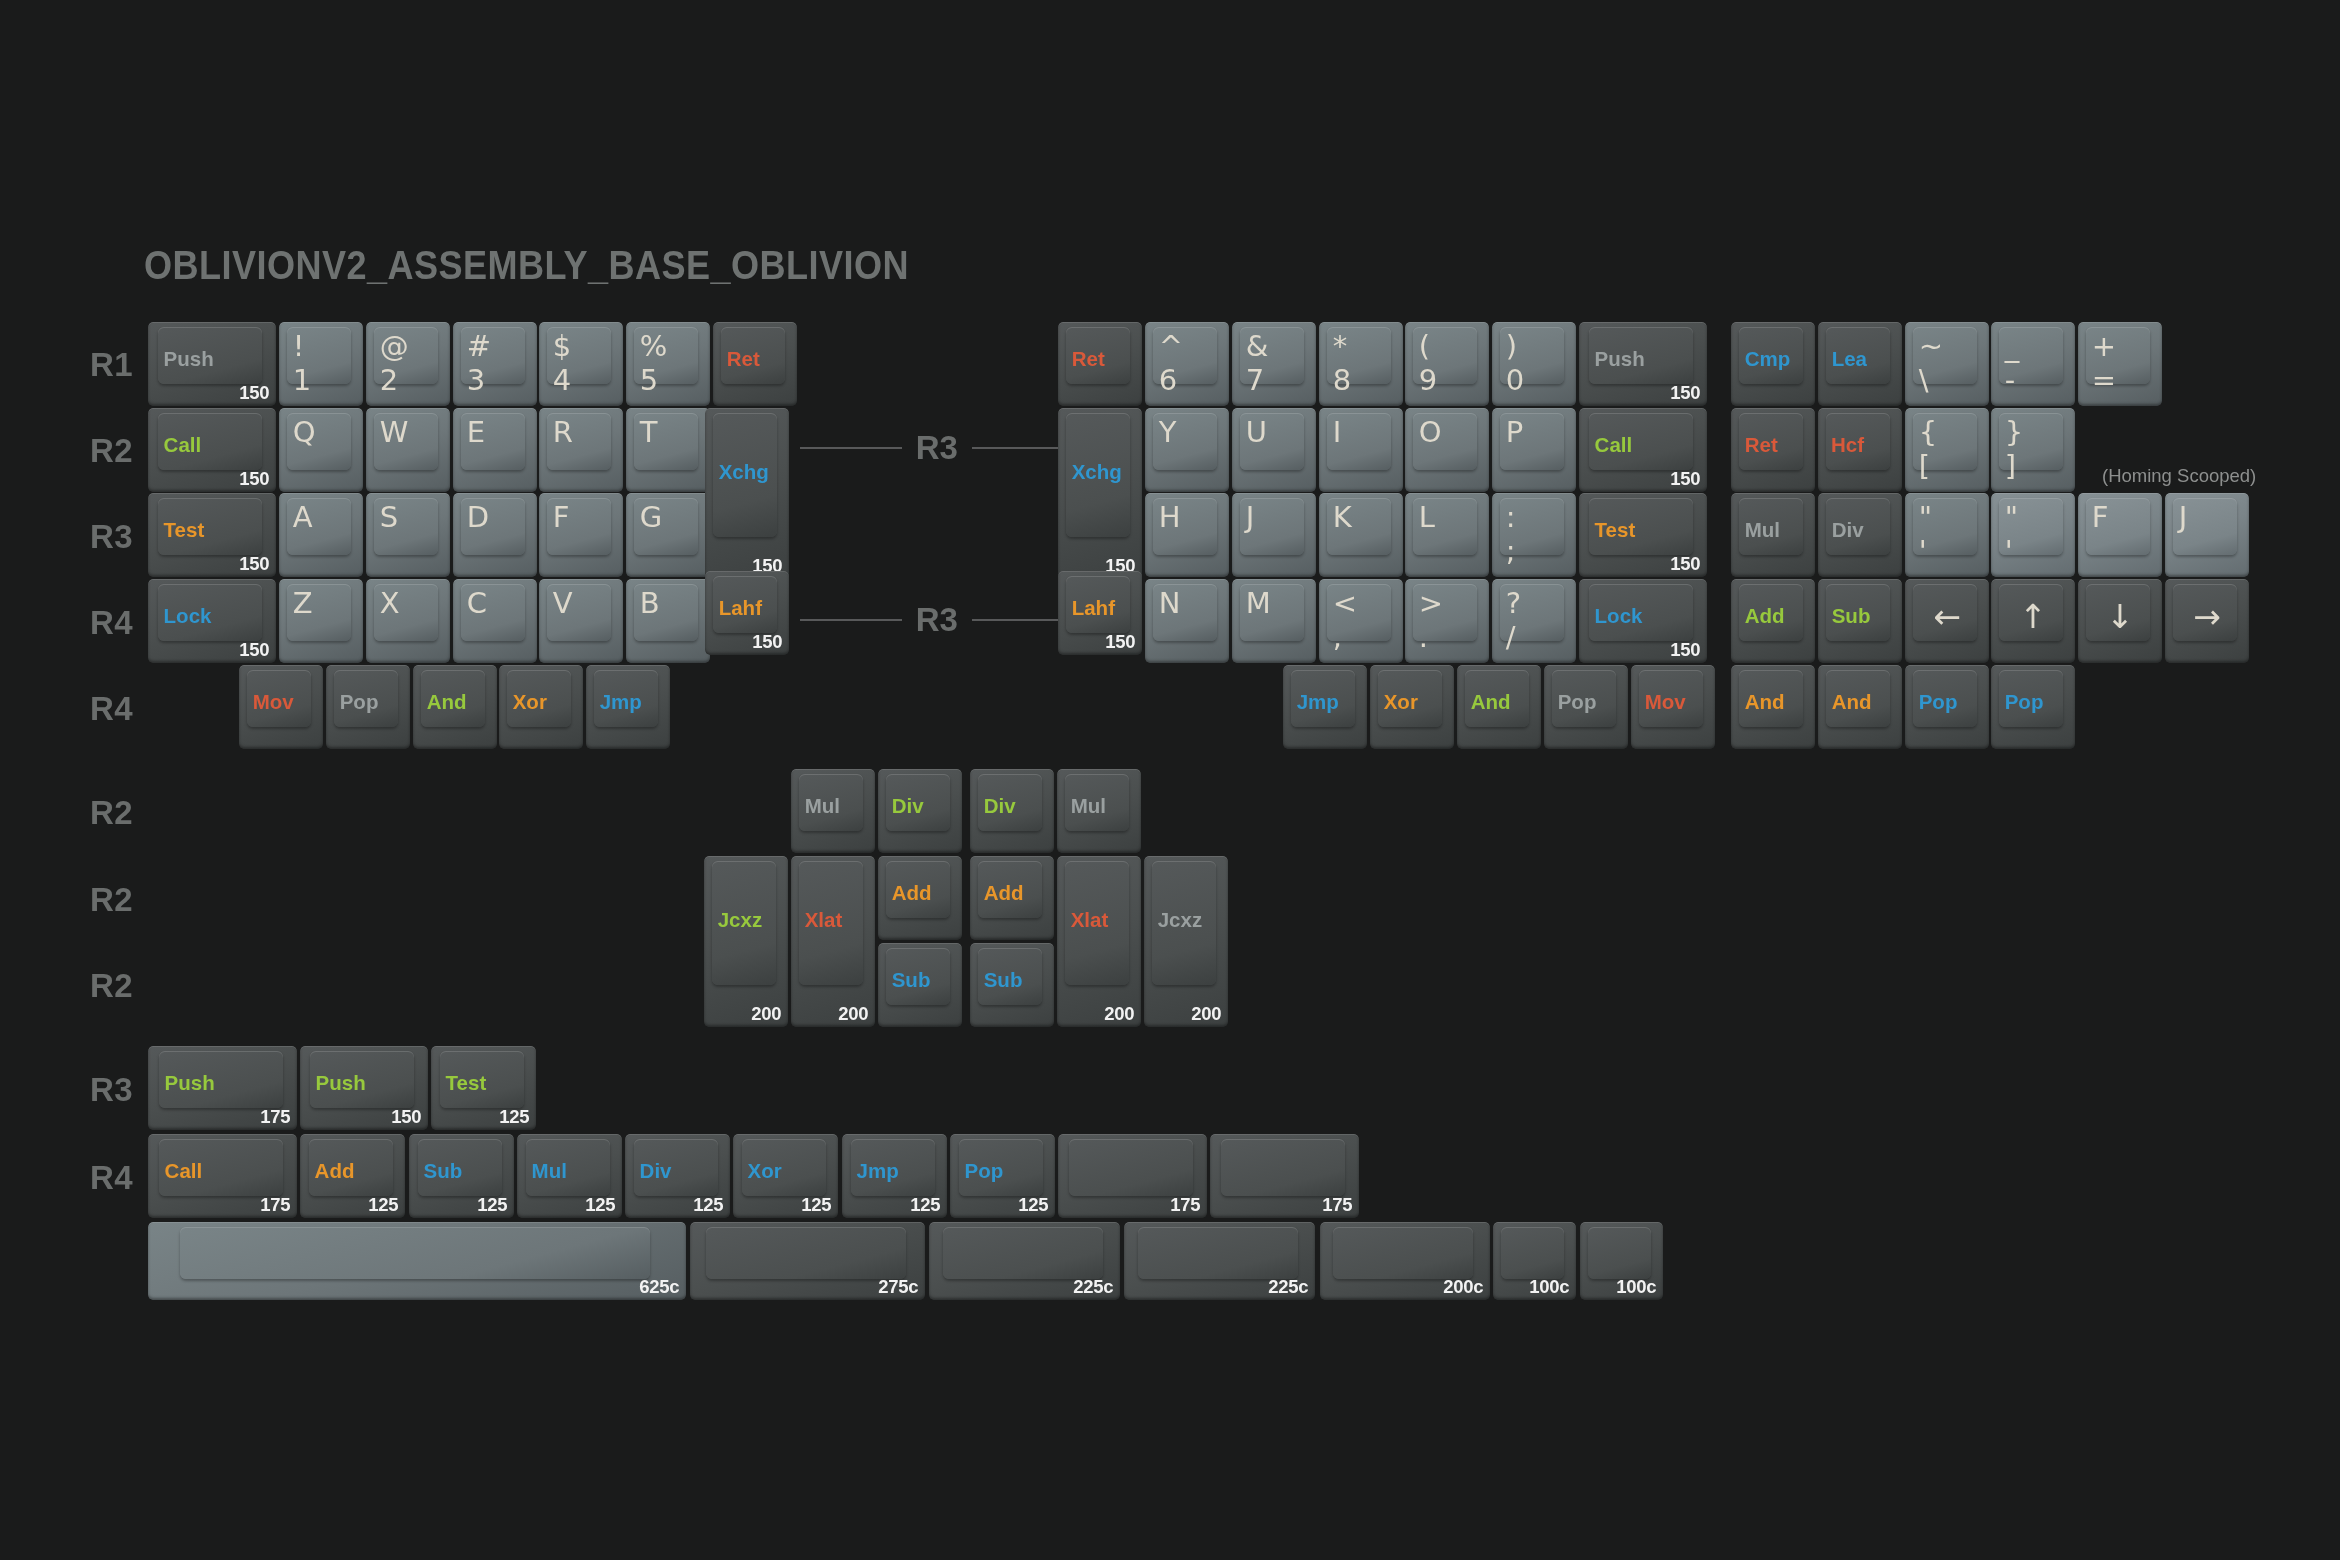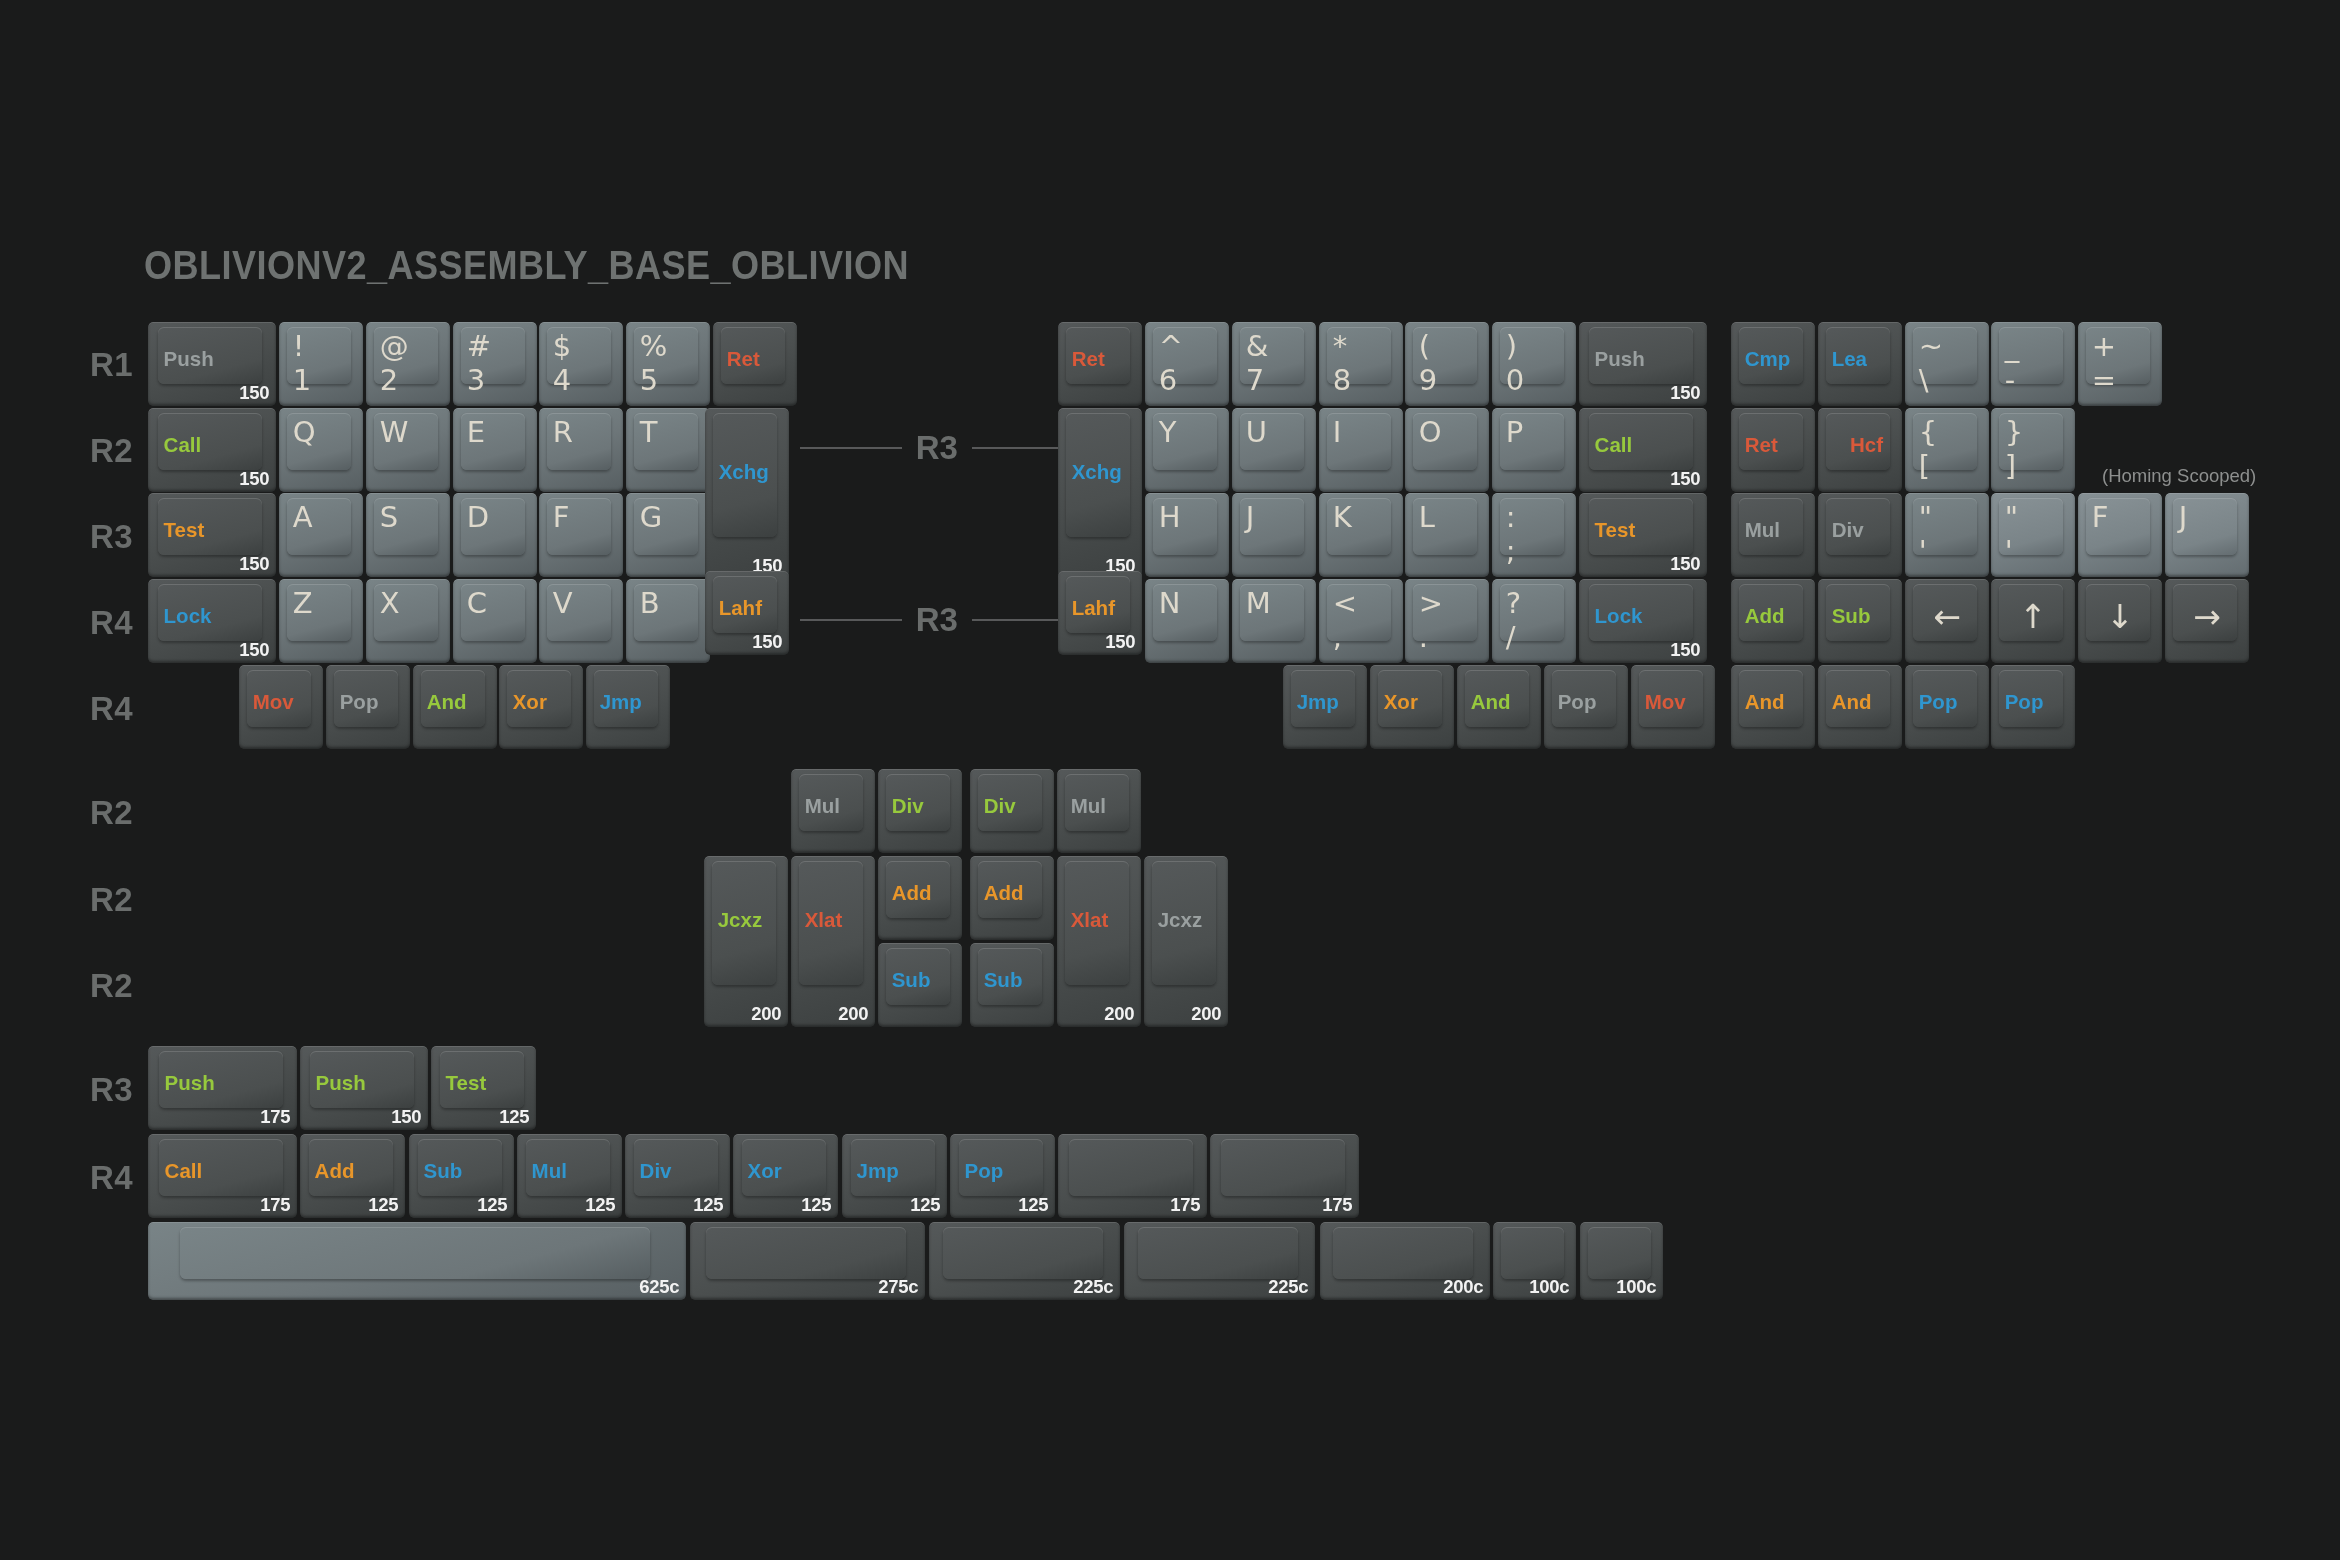--- a/index.html
+++ b/index.html
@@ -496,21 +496,21 @@
 =</div>
       </div>
       <div class="key" style="left: 1731px; top: 408px; width: 84px; height: 84px;">
         <div class="shell" style="background: linear-gradient(160deg, rgb(85, 89, 90) 0%, rgb(75, 79, 79) 45%, rgb(60, 64, 64) 100%); box-shadow: rgba(255, 255, 255, 0.12) 0px 1px 0px inset, rgba(0, 0, 0, 0.38) 0px -2px 2.9px inset;"></div>
         <div class="top" style="inset: 4.9px 11.7px 22.4px 7.8px; width: 64px; height: 57px; background: linear-gradient(165deg, rgb(85, 89, 90) 0%, rgb(75, 79, 79) 70%, rgb(60, 64, 64) 100%); box-shadow: rgba(255, 255, 255, 0.14) 0px 1px 0px inset, rgba(0, 0, 0, 0.3) 0px 2px 2.9px;"></div>
         <div class="legend" style="color: rgb(217, 89, 58); left: 13.7px; font-size: 20.5px; top: 25px;">Ret</div>
       </div>
       <div class="key" style="left: 1818px; top: 408px; width: 84px; height: 84px;">
         <div class="shell" style="background: linear-gradient(160deg, rgb(85, 89, 90) 0%, rgb(75, 79, 79) 45%, rgb(60, 64, 64) 100%); box-shadow: rgba(255, 255, 255, 0.12) 0px 1px 0px inset, rgba(0, 0, 0, 0.38) 0px -2px 2.9px inset;"></div>
         <div class="top" style="inset: 4.9px 11.7px 22.4px 7.8px; width: 64px; height: 57px; background: linear-gradient(165deg, rgb(85, 89, 90) 0%, rgb(75, 79, 79) 70%, rgb(60, 64, 64) 100%); box-shadow: rgba(255, 255, 255, 0.14) 0px 1px 0px inset, rgba(0, 0, 0, 0.3) 0px 2px 2.9px;"></div>
-        <div class="legend" style="color: rgb(217, 89, 58); left: 32px; font-size: 20.5px; top: 25px;">Hcf</div>
+        <div class="legend" style="color: rgb(217, 89, 58); left: 13px; font-size: 20.5px; top: 25px;">Hcf</div>
       </div>
       <div class="key" style="left: 1905px; top: 408px; width: 84px; height: 84px;">
         <div class="shell" style="background: linear-gradient(160deg, rgb(121, 132, 135) 0%, rgb(109, 118, 121) 45%, rgb(86, 94, 97) 100%); box-shadow: rgba(255, 255, 255, 0.12) 0px 1px 0px inset, rgba(0, 0, 0, 0.38) 0px -2px 2.9px inset;"></div>
         <div class="top" style="inset: 4.9px 11.7px 22.4px 7.8px; width: 64px; height: 57px; background: linear-gradient(165deg, rgb(121, 132, 135) 0%, rgb(109, 118, 121) 70%, rgb(86, 94, 97) 100%); box-shadow: rgba(255, 255, 255, 0.14) 0px 1px 0px inset, rgba(0, 0, 0, 0.3) 0px 2px 2.9px;"></div>
         <div class="legend" style="color: rgb(222, 217, 204); left: 13.7px; font-family: &quot;DejaVu Sans&quot;, sans-serif; font-weight: normal; font-size: 29px; top: 6.8px;">{
 [</div>
       </div>
       <div class="key" style="left: 1991px; top: 408px; width: 84px; height: 84px;">
         <div class="shell" style="background: linear-gradient(160deg, rgb(121, 132, 135) 0%, rgb(109, 118, 121) 45%, rgb(86, 94, 97) 100%); box-shadow: rgba(255, 255, 255, 0.12) 0px 1px 0px inset, rgba(0, 0, 0, 0.38) 0px -2px 2.9px inset;"></div>
         <div class="top" style="inset: 4.9px 11.7px 22.4px 7.8px; width: 64px; height: 57px; background: linear-gradient(165deg, rgb(121, 132, 135) 0%, rgb(109, 118, 121) 70%, rgb(86, 94, 97) 100%); box-shadow: rgba(255, 255, 255, 0.14) 0px 1px 0px inset, rgba(0, 0, 0, 0.3) 0px 2px 2.9px;"></div>

